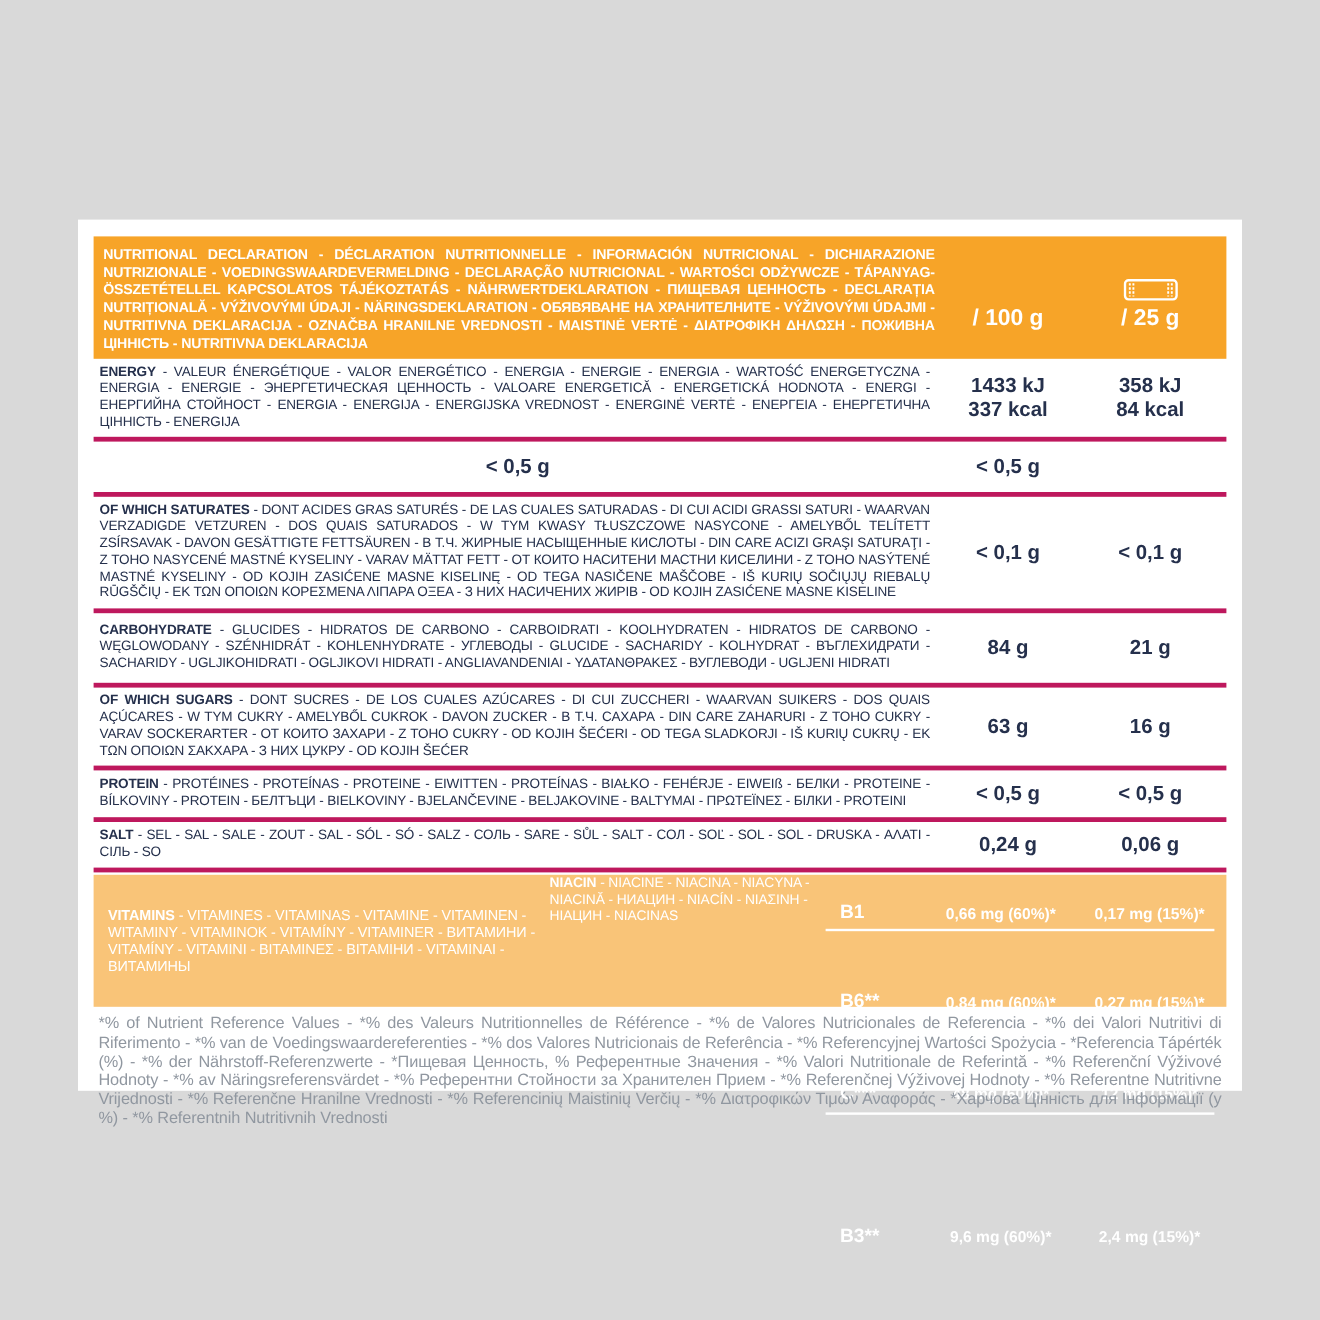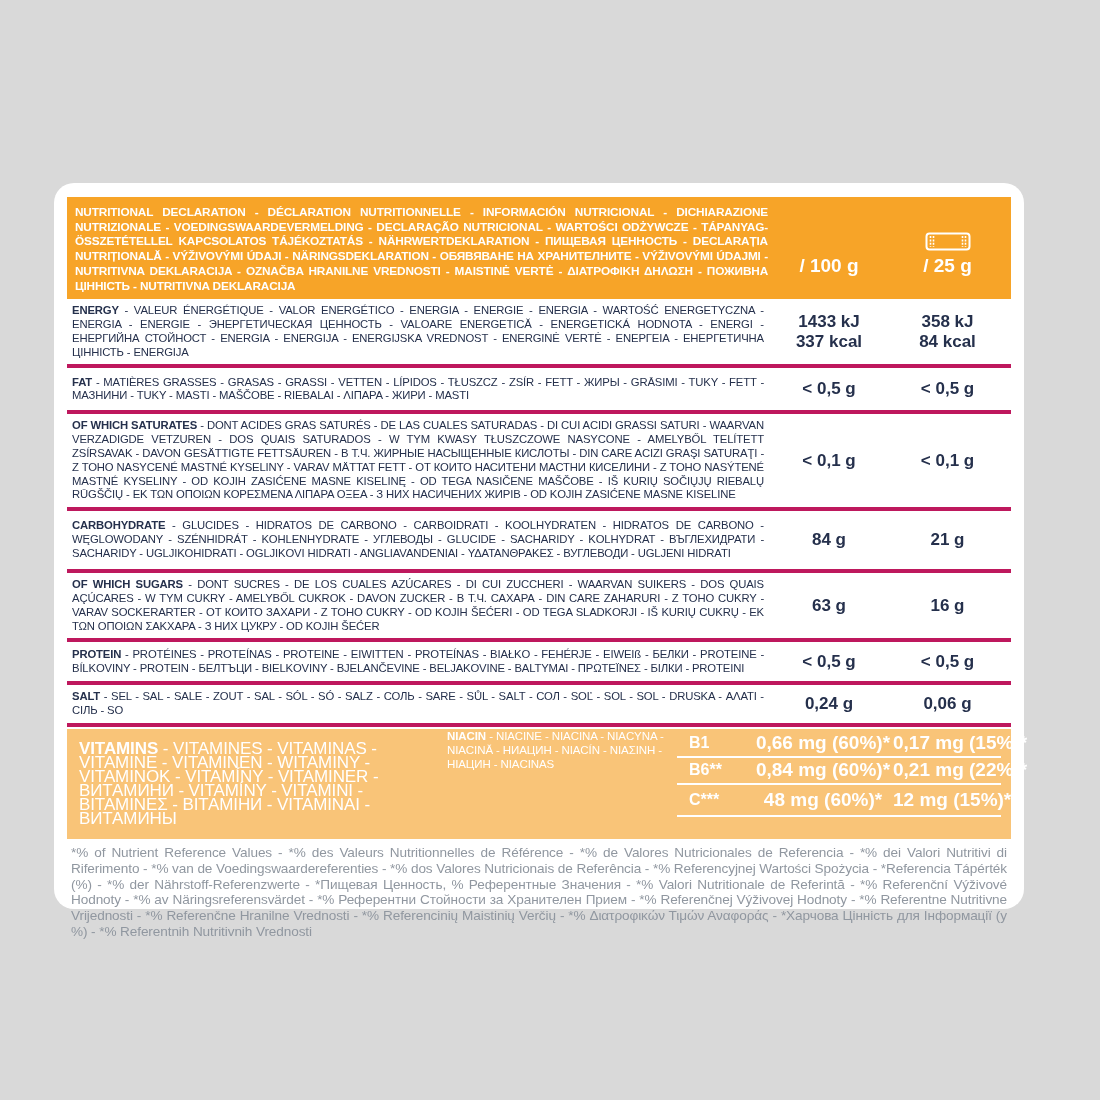--- a/index.html
+++ b/index.html
@@ -6,26 +6,26 @@
     margin: 0;
     padding: 0;
     width: 1100px;
     height: 1100px;
     background: #D9D9D9;
     font-family: "Liberation Sans", sans-serif;
     overflow: hidden;
   }
   .card {
     position: absolute;
-    left: 54px;
+    left: 65px;
     top: 183px;
     width: 970px;
     height: 726px;
     background: #FFFFFF;
-    border-radius: 20px;
+    border-radius: 0;
     box-sizing: border-box;
     padding: 14px 13px 0 13px;
   }
   
   .nutri-header {
     background: #F7A428;
     color: #FFFFFF;
     display: flex;
     min-height: 90px;
     box-sizing: border-box;
@@ -88,52 +88,53 @@
     height: 110px;
     display: flex;
     box-sizing: border-box;
   }
   .vit-label {
     width: 380px;
     display: flex;
     align-items: center;
     padding-left: 12px;
     box-sizing: border-box;
-    font-size: 17px;
+    font-size: 12px;
     line-height: 14px;
     letter-spacing: -0.1px;
   }
   .niacin {
     width: 230px;
     display: flex;
     align-items: flex-start;
     padding-bottom: 7px;
     box-sizing: border-box;
     font-size: 11.5px;
     line-height: 14px;
     letter-spacing: -0.1px;
   }
   .vit-table {
     width: 324px;
     display: flex;
     flex-direction: column;
     justify-content: flex-start;
-    padding-top: 2px;
+    padding-top: 20px;
+    gap: 47px;
   }
   .vrow {
     display: grid;
     grid-template-columns: 76px 140px 108px;
     align-items: center;
     min-height: 25px;
     border-bottom: 2px solid #FFFFFF;
   }
   .vrow:nth-child(3) { min-height: 30px; }
   .vrow:last-child { border-bottom: none; min-height: 38px; margin-top: 36px; }
   .vname { font-weight: bold; font-size: 16px; padding-left: 12px; }
-  .vval  { font-weight: bold; font-size: 19px; text-align: center; white-space: nowrap; }
+  .vval  { font-weight: bold; font-size: 13px; text-align: center; white-space: nowrap; }
   
   .footnote {
     margin-top: 6px;
     font-size: 13.6px;
     line-height: 15.8px;
     color: #9097A0;
     text-align: justify;
     padding: 0 4px;
     letter-spacing: -0.1px;
   }
@@ -160,21 +161,20 @@
     </div>
   </div>
 
   <div class="row r-energy">
     <div class="lbl"><b>ENERGY</b> <span>- VALEUR ÉNERGÉTIQUE - VALOR ENERGÉTICO - ENERGIA - ENERGIE - ENERGIA - WARTOŚĆ ENERGETYCZNA - ENERGIA - ENERGIE - ЭНЕРГЕТИЧЕСКАЯ ЦЕННОСТЬ - VALOARE ENERGETICĂ - ENERGETICKÁ HODNOTA - ENERGI - ЕНЕРГИЙНА СТОЙНОСТ - ENERGIA - ENERGIJA - ENERGIJSKA VREDNOST - ENERGINĖ VERTĖ - ΕΝΕΡΓΕΙΑ - ЕНЕРГЕТИЧНА ЦІННІСТЬ - ENERGIJA</span></div>
     <div class="val"><span>1433 kJ</span><span class="l2">337 kcal</span></div>
     <div class="val"><span>358 kJ</span><span class="l2">84 kcal</span></div>
   </div>
 
   <div class="row r-fat">
-    <div class="lbl"><b>FAT</b> <span>- MATIÈRES GRASSES - GRASAS - GRASSI - VETTEN - LÍPIDOS - TŁUSZCZ - ZSÍR - FETT - ЖИРЫ - GRĀSIMI - TUKY - FETT - МАЗНИНИ - TUKY - MASTI - MAŠČOBE - RIEBALAI - ΛΙΠΑΡΑ - ЖИРИ - MASTI</span></div>
     <div class="val">&lt; 0,5 g</div>
     <div class="val">&lt; 0,5 g</div>
   </div>
 
   <div class="row r-sat">
     <div class="lbl"><b>OF WHICH SATURATES</b> <span>- DONT ACIDES GRAS SATURÉS - DE LAS CUALES SATURADAS - DI CUI ACIDI GRASSI SATURI - WAARVAN VERZADIGDE VETZUREN - DOS QUAIS SATURADOS - W TYM KWASY TŁUSZCZOWE NASYCONE - AMELYBŐL TELÍTETT ZSÍRSAVAK - DAVON GESÄTTIGTE FETTSÄUREN - В Т.Ч. ЖИРНЫЕ НАСЫЩЕННЫЕ КИСЛОТЫ - DIN CARE ACIZI GRAŞI SATURAŢI - Z TOHO NASYCENÉ MASTNÉ KYSELINY - VARAV MÄTTAT FETT - ОТ КОИТО НАСИТЕНИ МАСТНИ КИСЕЛИНИ - Z TOHO NASÝTENÉ MASTNÉ KYSELINY - OD KOJIH ZASIĆENE MASNE KISELINĘ - OD TEGA NASIČENE MAŠČOBE - IŠ KURIŲ SOČIŲJŲ RIEBALŲ RŪGŠČIŲ - ΕΚ ΤΩΝ ΟΠΟΙΩΝ ΚΟΡΕΣΜΕΝΑ ΛΙΠΑΡΑ ΟΞΕΑ - З НИХ НАСИЧЕНИХ ЖИРІВ - OD KOJIH ZASIĆENE MASNE KISELINE</span></div>
     <div class="val">&lt; 0,1 g</div>
     <div class="val">&lt; 0,1 g</div>
   </div>
 
@@ -211,21 +211,21 @@
     </div>
     <div class="vit-table">
       <div class="vrow">
         <div class="vname">B1</div>
         <div class="vval">0,66 mg (60%)*</div>
         <div class="vval">0,17 mg (15%)*</div>
       </div>
       <div class="vrow">
         <div class="vname">B6**</div>
         <div class="vval">0,84 mg (60%)*</div>
-        <div class="vval">0,21 mg (22%)*</div>
+        <div class="vval">0,27 mg (15%)*</div>
       </div>
       <div class="vrow">
         <div class="vname">C***</div>
         <div class="vval">48 mg (60%)*</div>
         <div class="vval">12 mg (15%)*</div>
       </div>
       <div class="vrow">
         <div class="vname">B3**</div>
         <div class="vval">9,6 mg (60%)*</div>
         <div class="vval">2,4 mg (15%)*</div>

